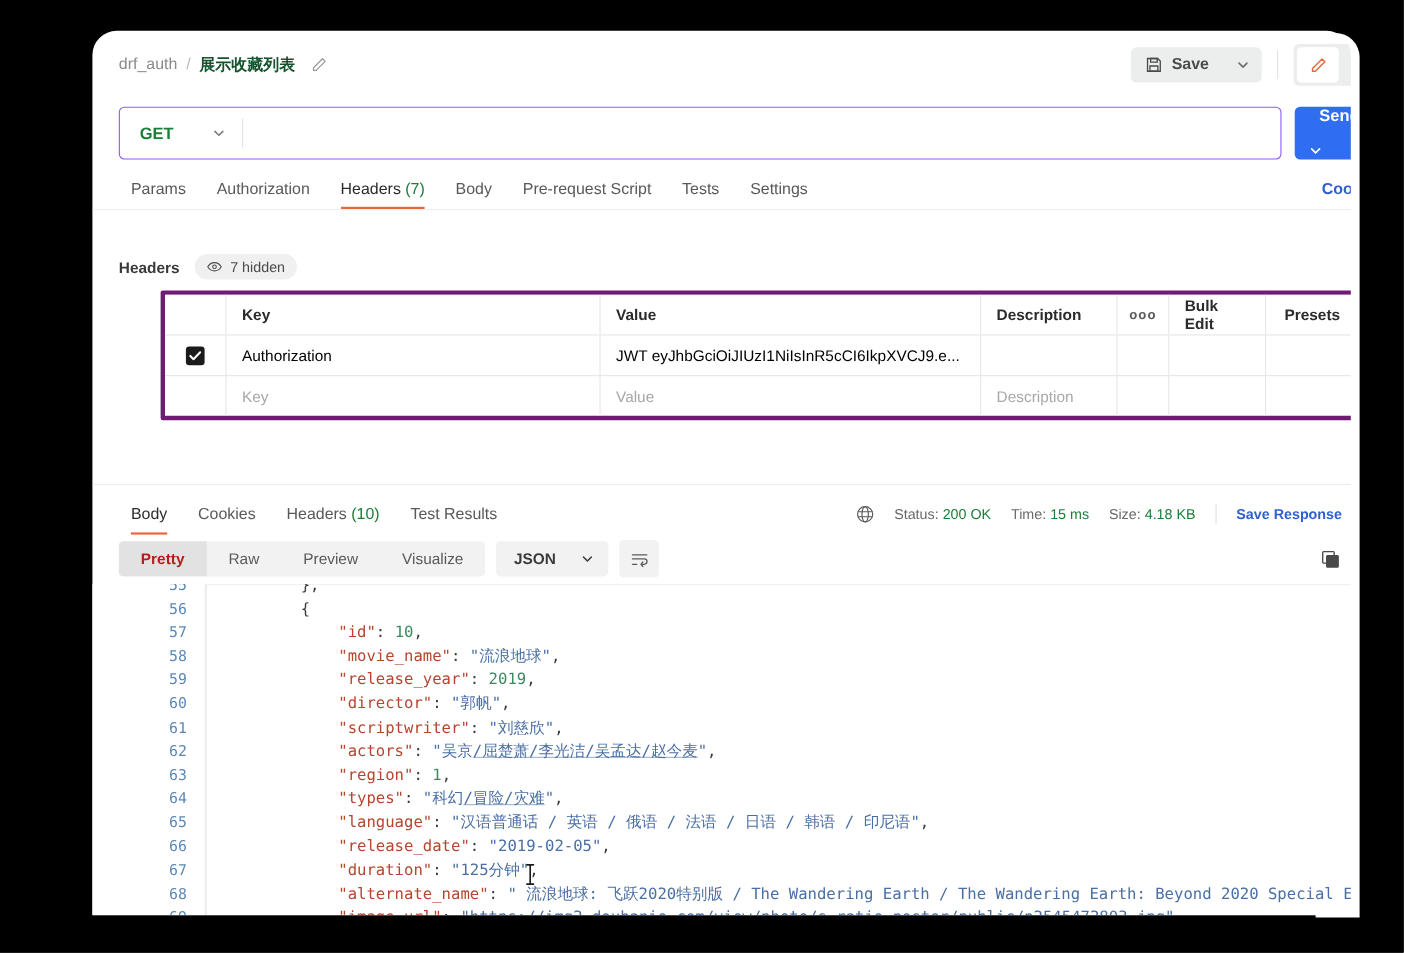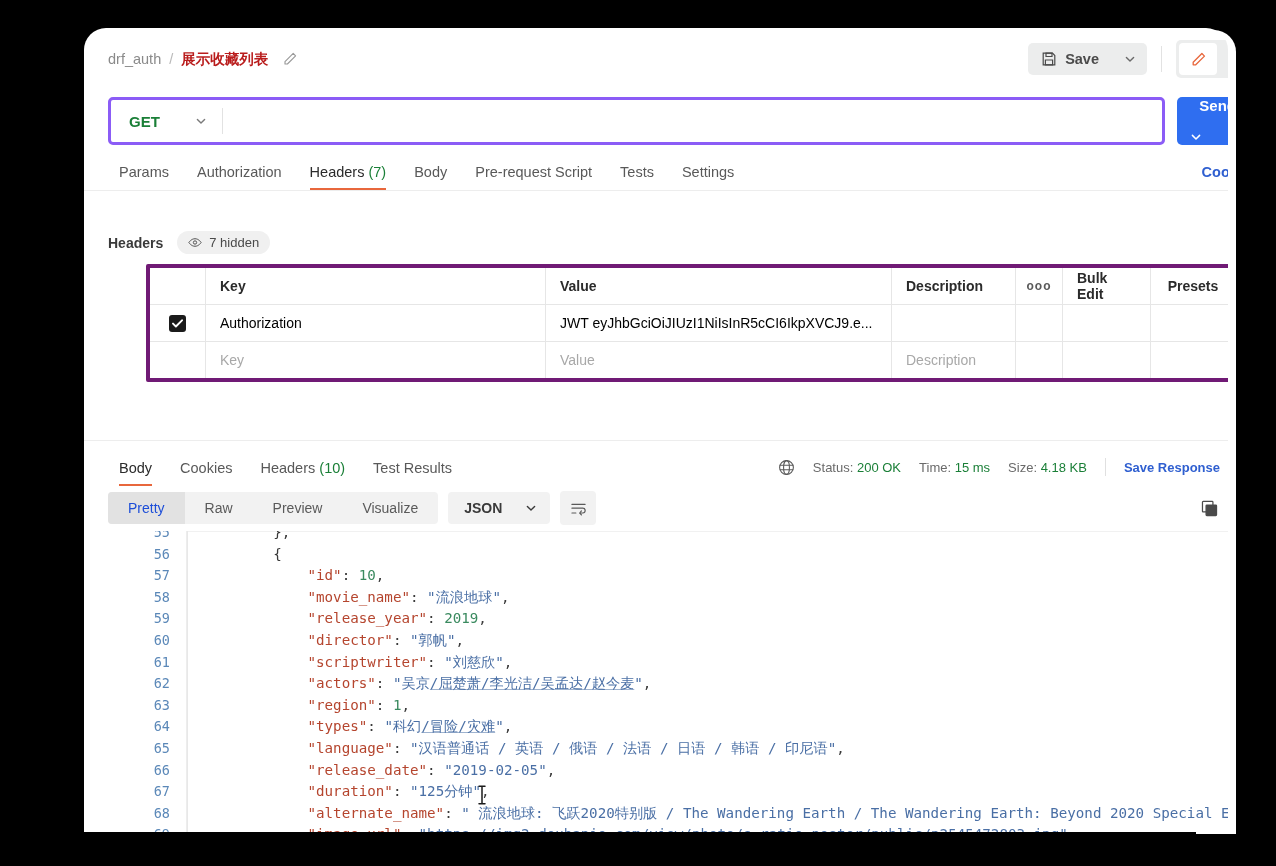--- a/index.html
+++ b/index.html
@@ -34,38 +34,38 @@
   .rail-ico svg { display:block; }
 
   
   .topbar {
     position:absolute; left:0; top:0; width:1196px; height:62px;
     display:flex; align-items:center; padding: 0 22px 0 24px;
   }
   .crumbs { display:flex; align-items:center; gap:8px; font-size:14.5px; }
   .crumb-root { color:#8a8a8a; }
   .crumb-sep { color:#b9b9b9; }
-  .crumb-cur { color:#b91c1c; font-weight:700; }
+  .crumb-cur { color:#14532d; font-weight:700; }
   .pencil-sm { margin-left:6px; color:#9a9a9a; display:flex; }
   .topbar-right { margin-left:auto; display:flex; align-items:center; gap:0; }
   .save-group { display:flex; align-items:stretch; background:#eceded; border-radius:5px; overflow:hidden; }
   .save-btn {
     display:flex; align-items:center; gap:8px;
     padding: 8px 14px 8px 13px; font-size:14.5px; font-weight:700; color:#4a4a4a;
     cursor:pointer;
   }
   .save-caret { display:flex; align-items:center; justify-content:center; width:34px; color:#6a6a6a; cursor:pointer; }
   .vdiv { width:1px; height:26px; background:#e2e2e2; margin:0 14px; }
   .icon-pair { display:flex; background:#eceded; border-radius:5px; padding:3px; }
   .ip-btn { width:38px; height:32px; display:flex; align-items:center; justify-content:center; border-radius:4px; cursor:pointer; color:#6a6a6a; }
   .ip-btn.active { background:#fff; color:#e8673c; }
 
   
   .urlrow { position:absolute; left:0; top:62px; width:1196px; height:62px; padding: 0 22px 0 24px; display:flex; align-items:center; gap:12px; }
-  .urlbox { flex:1; height:48px; border:3px solid #8b5cf6; border-radius:5px; display:flex; align-items:center; background:#fff; }
+  .urlbox { flex:1; height:48px; border:1px solid #8b5cf6; border-radius:5px; display:flex; align-items:center; background:#fff; }
   .method { display:flex; align-items:center; gap:34px; padding: 0 14px 0 18px; height:100%; }
   .method-label { font-size:15px; font-weight:700; color:#1a7f37; }
   .method-caret { color:#7a7a7a; display:flex; }
   .url-sep { width:1px; height:26px; background:#e2e2e2; }
   .url-text { flex:1; padding:0 16px; font-size:14.5px; color:#2b2b2b; }
   .send-group { display:flex; align-items:stretch; background:#2f6ef0; border-radius:5px; overflow:hidden; height:48px;flex-direction:column; }
   .send-btn { display:flex; align-items:center; padding: 0 22px; color:#fff; font-size:15px; font-weight:700; cursor:pointer; }
   .send-div { width:1px; background:#5b8bf3; margin: 8px 0; }
   .send-caret { display:flex; align-items:center; justify-content:center; width:38px; color:#fff; cursor:pointer; }
 
@@ -112,21 +112,21 @@
   .meta-ico { color:#5a5a5a; display:flex; }
   .meta i { font-style:normal; color:#6a6a6a; }
   .meta b { font-weight:400; color:#1a7f37; }
   .meta-div { width:1px; height:18px; background:#e0e0e0; }
   .save-resp { display:flex; align-items:center; gap:24px; color:#2f5fd0; font-weight:700; cursor:pointer; }
 
   
   .prettybar { position:absolute; left:0; top:458px; width:1196px; height:44px; padding: 0 22px 0 24px; display:flex; align-items:center; gap:10px; }
   .seg { display:flex; background:#f2f2f2; border-radius:4px; overflow:hidden; }
   .seg-item { padding: 8px 20px; font-size:14px; color:#5a5a5a; cursor:pointer; }
-  .seg-item.active { background:#e2e2e2; color:#1d4ed8; }
+  .seg-item.active { background:#e2e2e2; color:#b91c1c;font-weight:bold; }
   .lang-sel { display:flex; align-items:center; gap:22px; background:#f2f2f2; border-radius:4px; padding: 8px 12px 8px 16px; font-size:14px; color:#3a3a3a; font-weight:700; cursor:pointer; }
   .wrap-btn { width:36px; height:34px; background:#f2f2f2; border-radius:4px; display:flex; align-items:center; justify-content:center; color:#5a5a5a; cursor:pointer; }
   .pretty-right { margin-left:auto; display:flex; align-items:center; gap:20px; color:#4a4a4a; }
   .pr-ico { display:flex; cursor:pointer; }
 
   
   .codewrap { position:absolute; left:0; top:503px; width:1196px; height:301px; overflow:hidden; background:#fff; }
   .gutter { position:absolute; left:0; top:0; width:103px; height:301px; background:#fff; border-right:1px solid #ededed; }
   .gnum { position:absolute; right:16px; font-size:13.5px; color:#5b88b8; font-family:"DejaVu Sans Mono", monospace; }
   .code {

